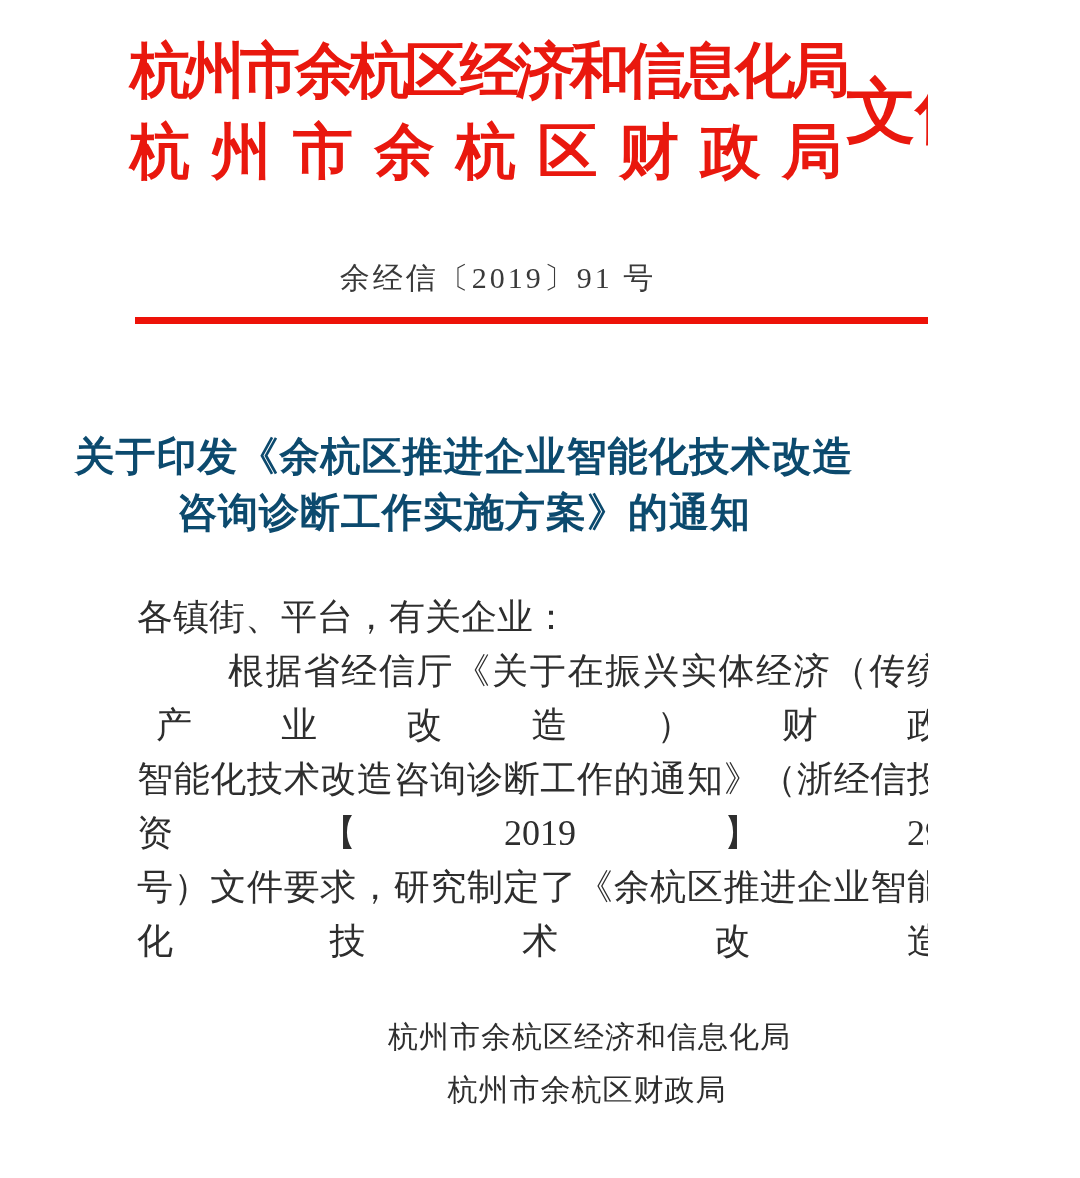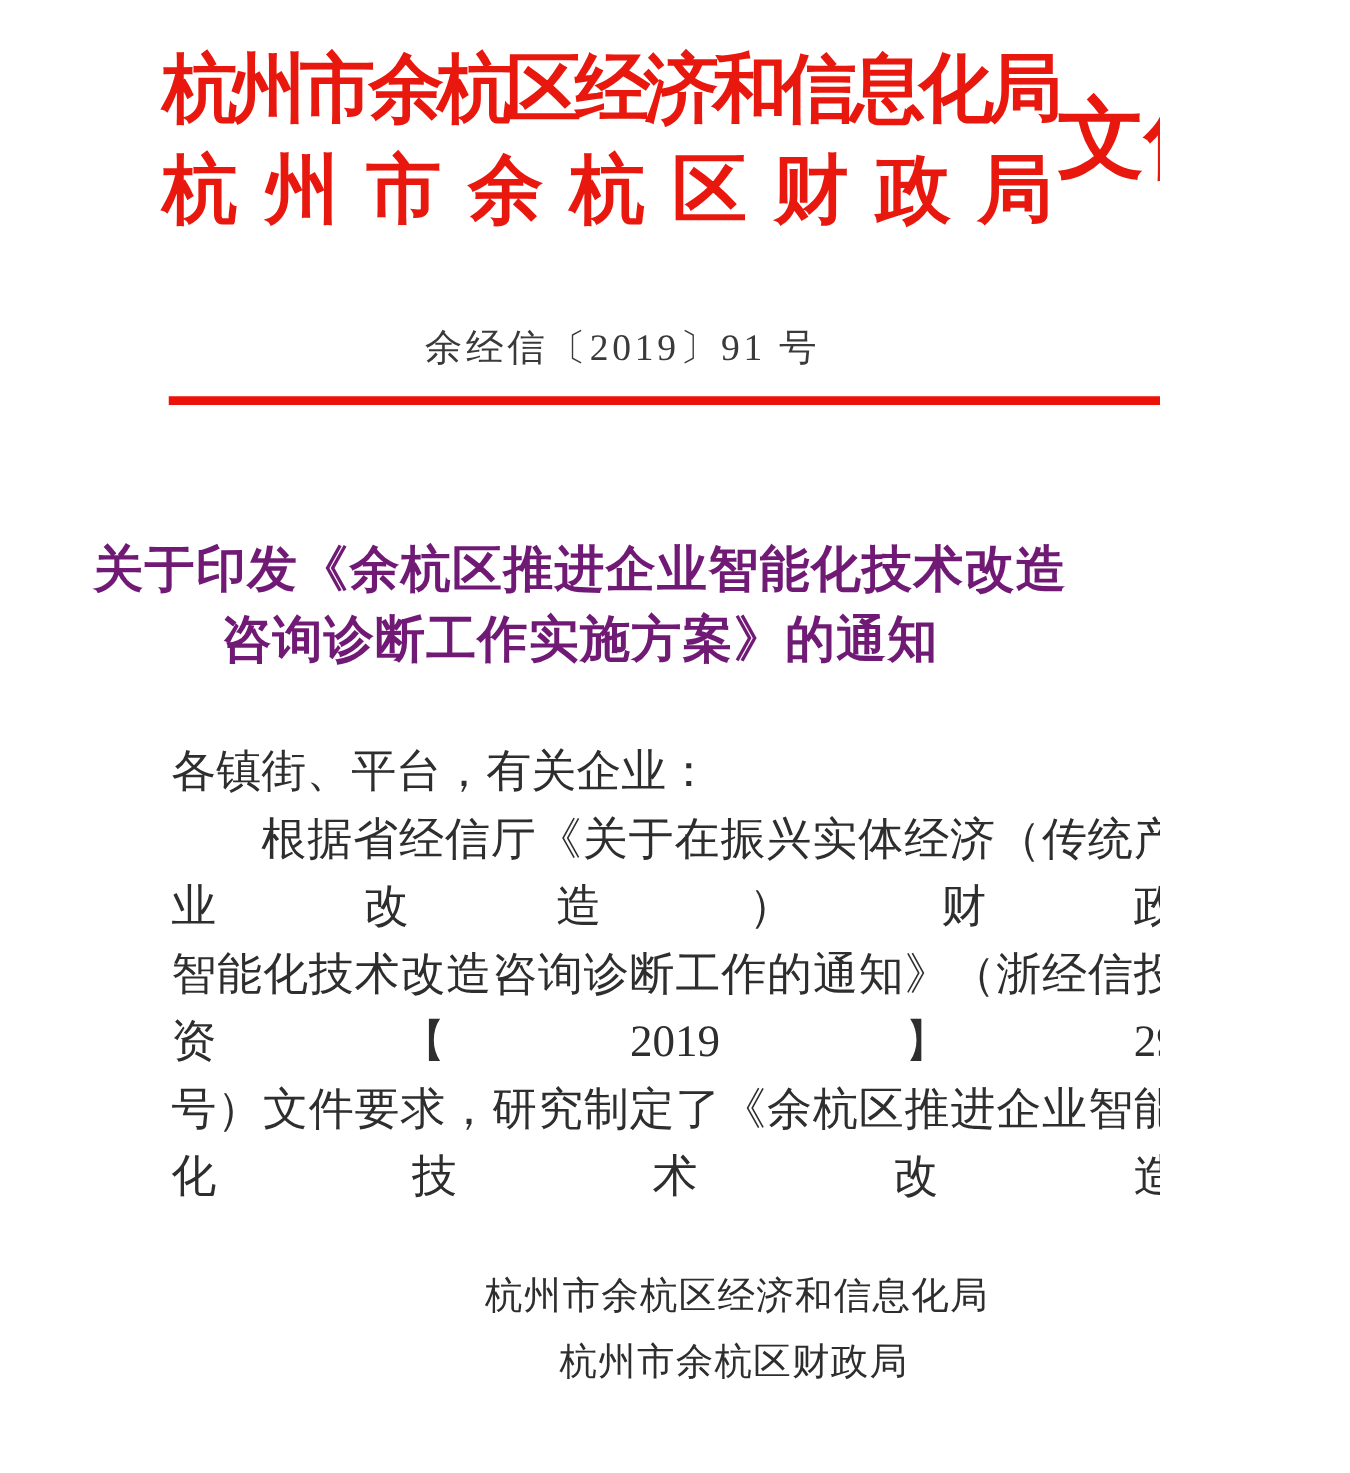--- a/index.html
+++ b/index.html
@@ -80,21 +80,21 @@
   .title {
     position: absolute;
     top: 428px;
     left: 0;
     width: 100%;
     text-align: center;
     font-family: "Liberation Sans", "DejaVu Sans", sans-serif;
     font-weight: bold;
     font-size: 40px;
     line-height: 56px;
-    color: #701a75;
+    color: #0c4a6e;
     letter-spacing: 1px;
   }
 
   
   .body-text {
     position: absolute;
     top: 590px;
     left: 137px;
     width: 806px;
     font-size: 36px;
@@ -104,20 +104,21 @@
   .body-text .line {
     white-space: nowrap;
   }
   .body-text .line.just {
     white-space: normal;
     text-align: justify;
     text-align-last: justify;
   }
   .body-text .line.indent {
     text-indent: 2em;
+    margin-left: 19px;
   }
 
   
   .signature {
     position: absolute;
     top: 1010px;
     right: 142px;
     width: 398px;
     text-align: center;
     font-size: 30px;

